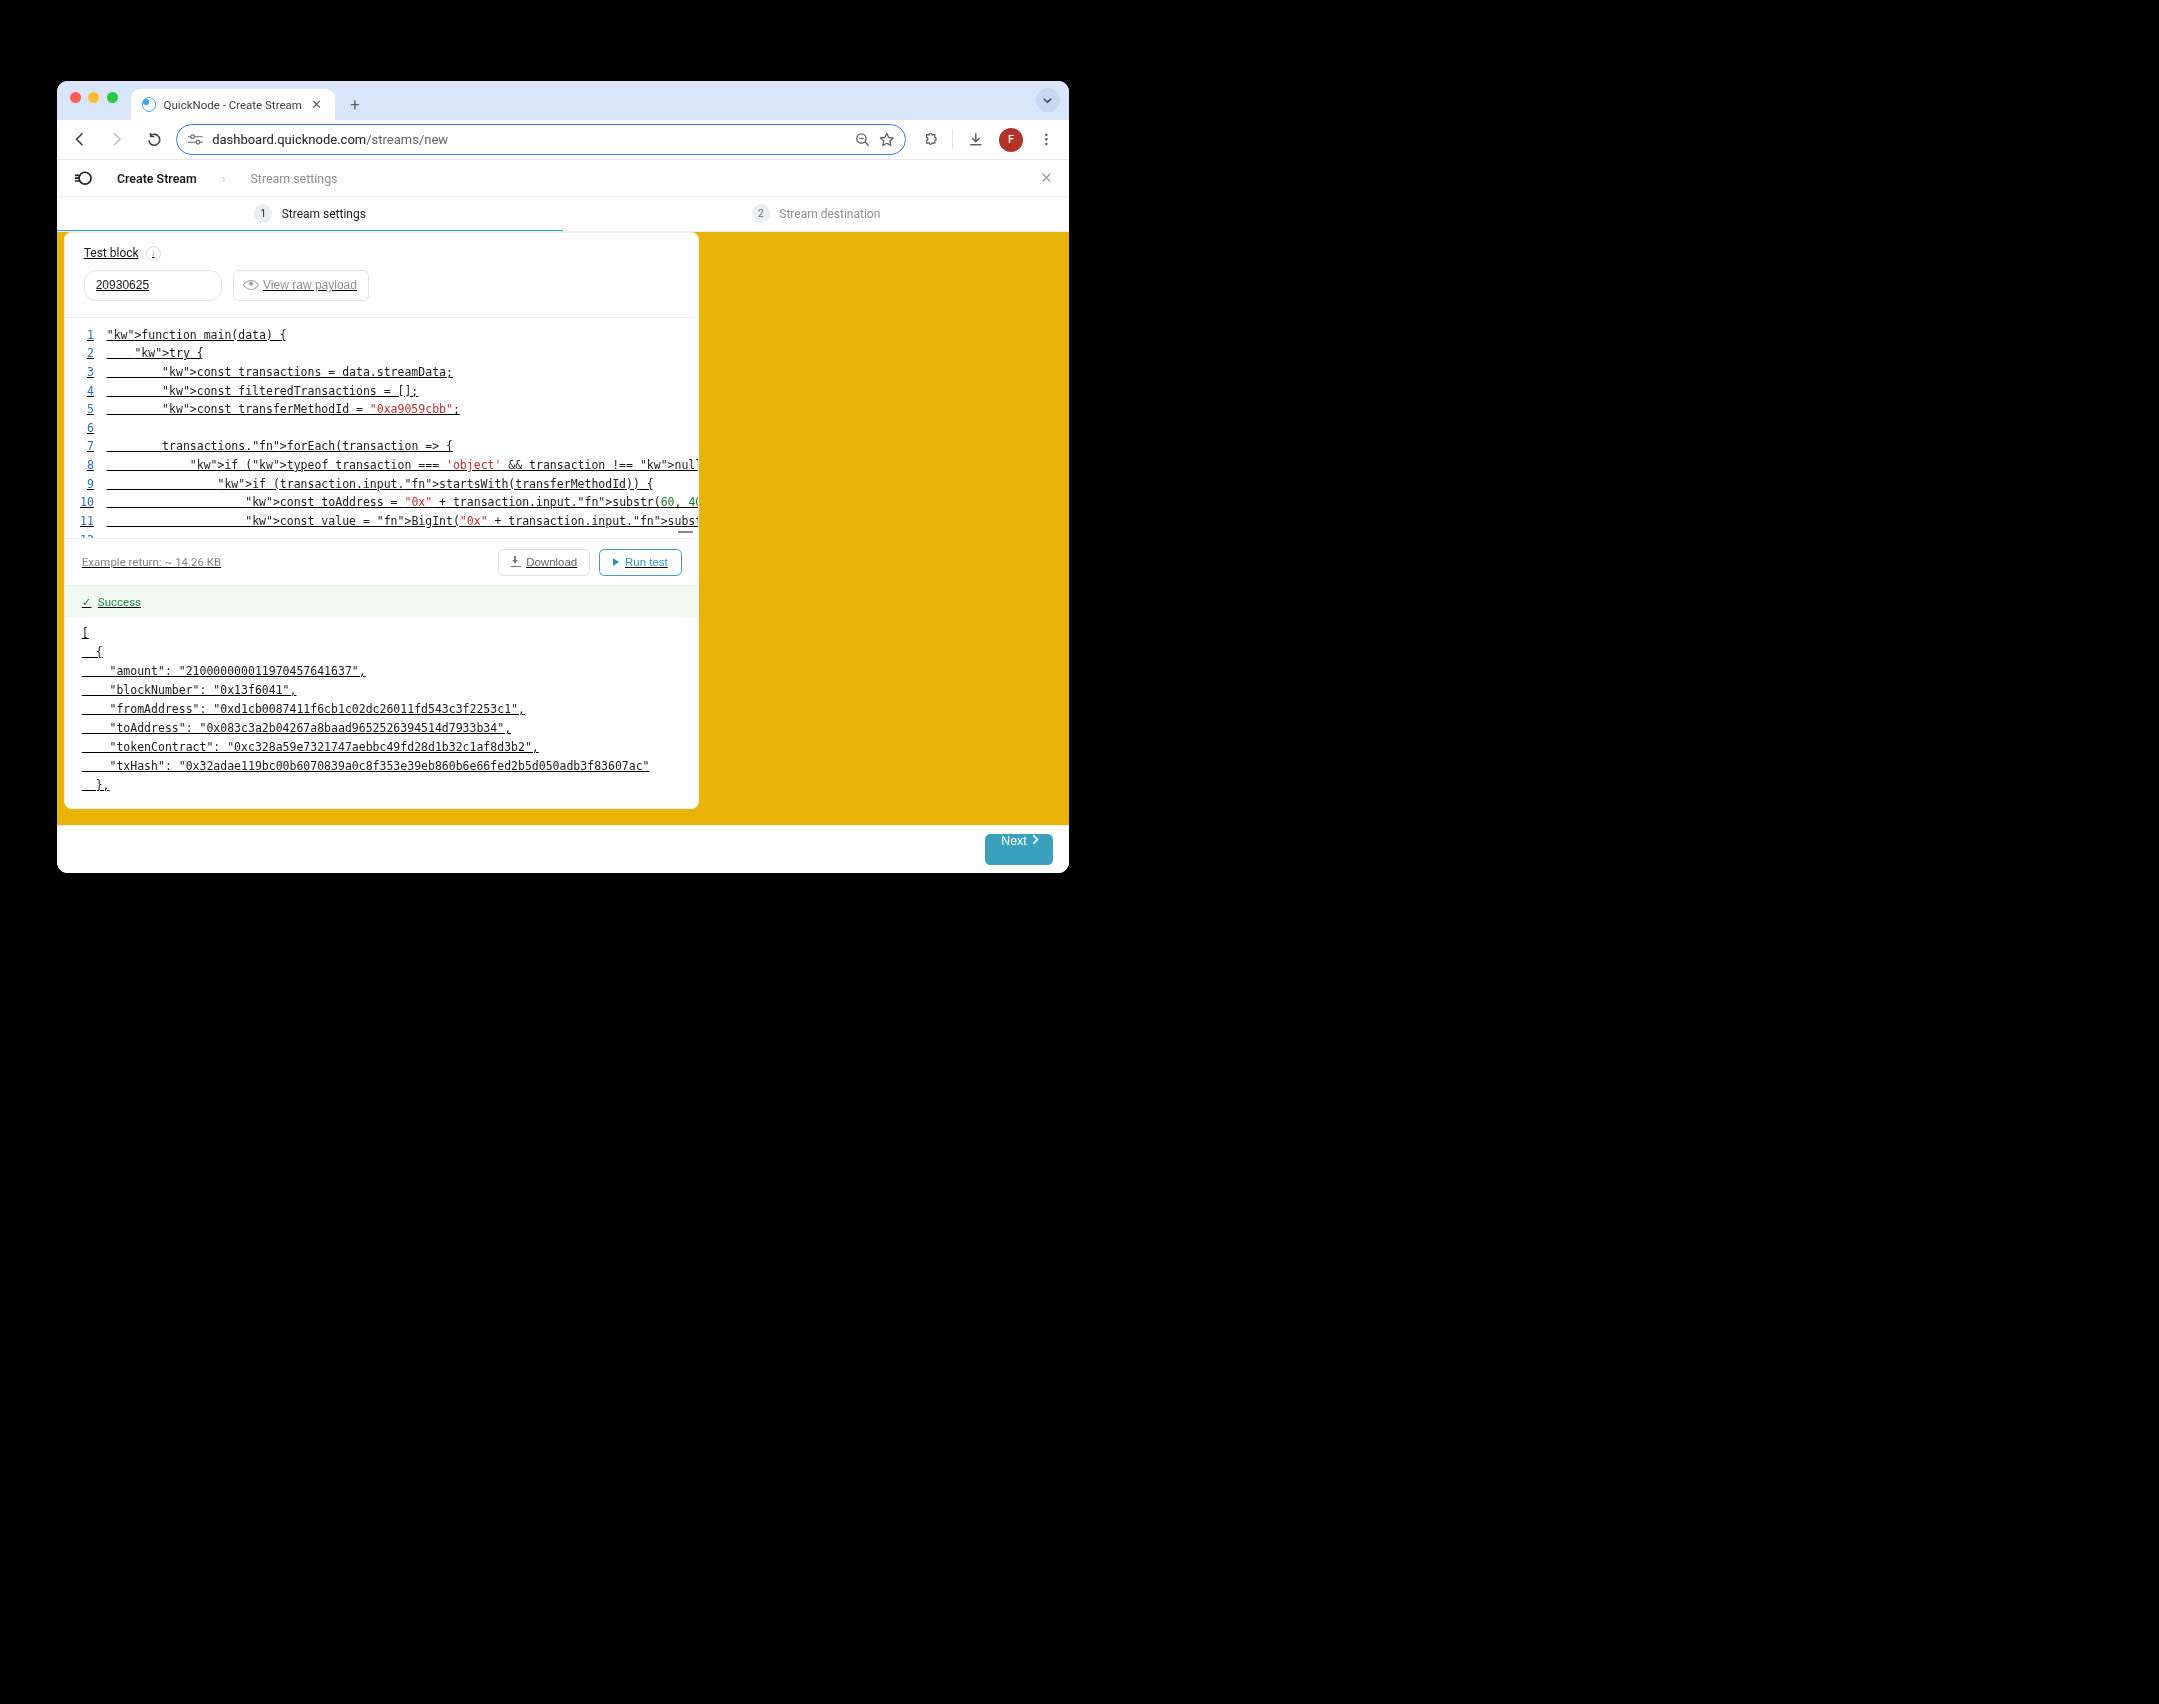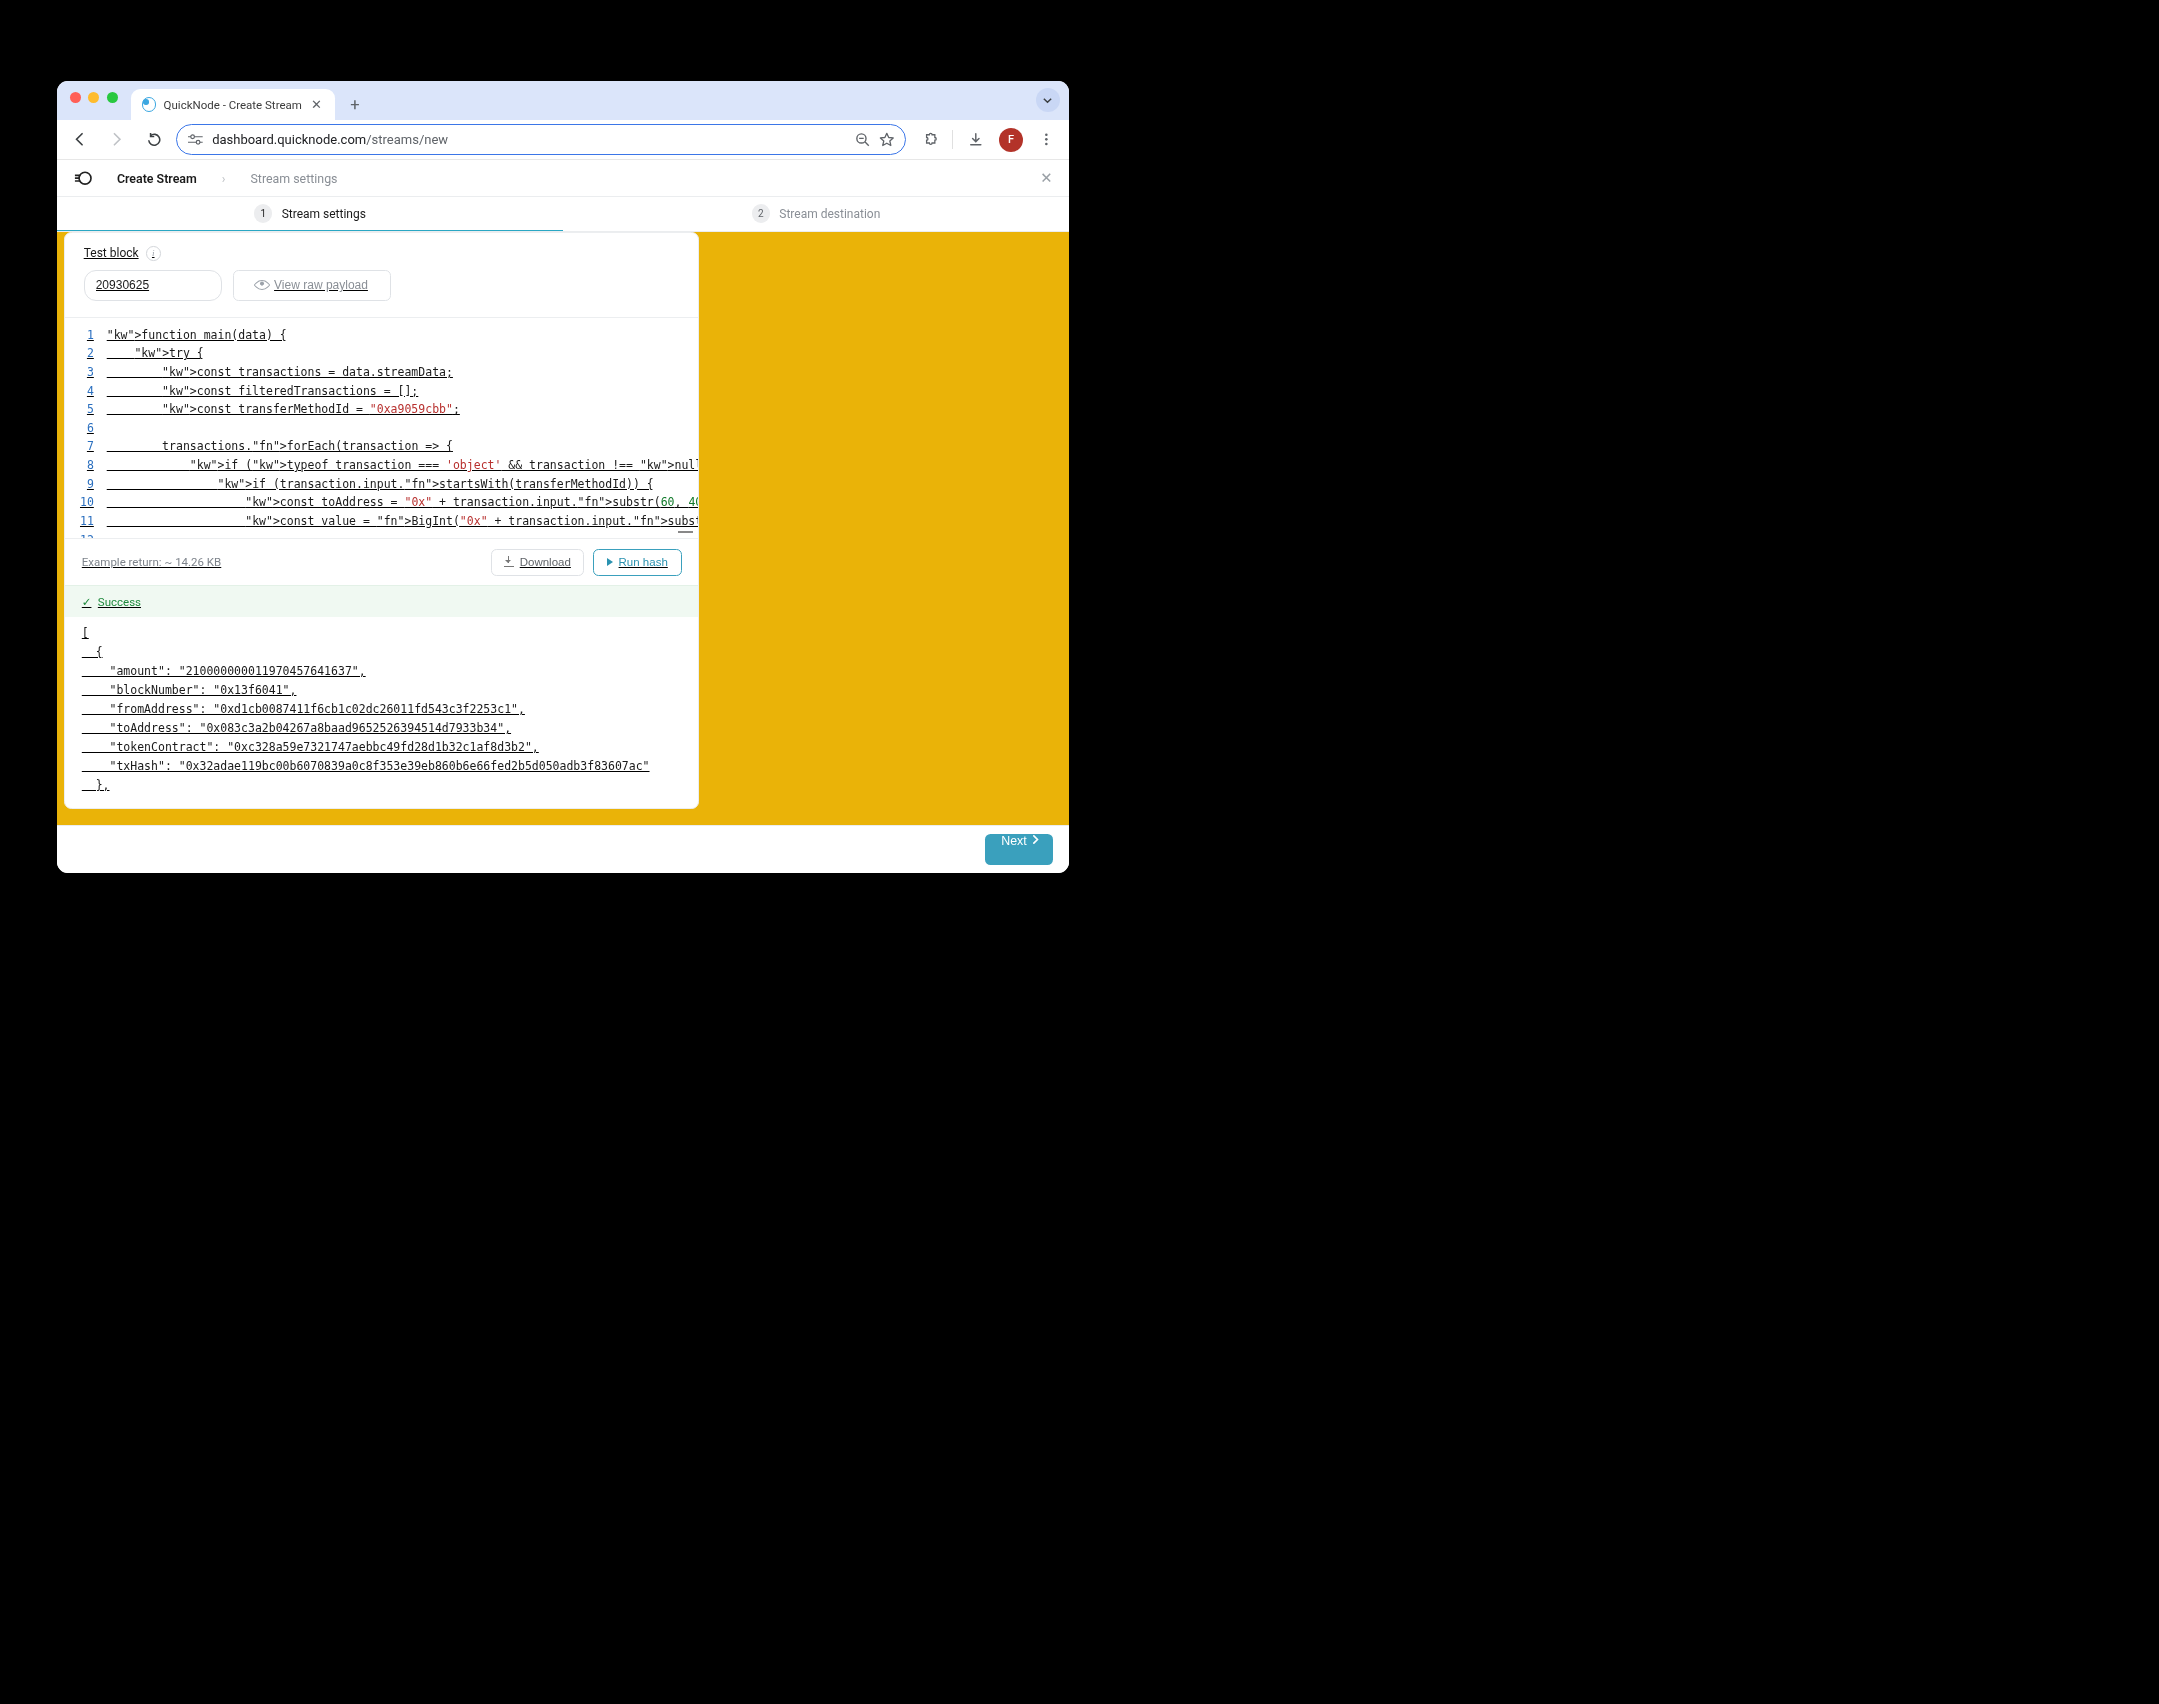--- a/index.html
+++ b/index.html
@@ -137,21 +137,21 @@
 .test-block-section { padding: 13px 18.4px 16.5px; border-bottom:0.9px solid #eceef0; }
 .tb-label { font-size:12px; color:#1a1a1a; display:flex; align-items:center; gap:7.3px; margin-bottom:9.2px; }
 .info-i { width:14.7px; height:14.7px; border-radius:50%; border:0.9px solid #d3d6da; color:#9ca2aa; font-size:9.2px; display:flex; align-items:center; justify-content:center; font-style:italic; font-family:serif; }
 .tb-row { display:flex; gap:11px; }
 .tb-input {
   width: 138px; height:31px;
   border:0.9px solid #dfe2e6; border-radius:12px;
   padding: 0 11px; font-size:12px; color:#1a1a1a;
 }
 .view-raw {
-  height:31px; padding:0 22px;
+  height:31px; padding:0 11px;
   border:0.9px solid #dfe2e6; border-radius:5.5px;
   background:#fff; color:#8a8f96;
   display:flex; align-items:center; gap:6.4px; font-size:12px;
 }
 .eye { width:12px; height:12px; border:1.4px solid #9ca2aa; border-radius:70% 10%; transform:rotate(45deg); position:relative; }
 .eye::after { content:""; position:absolute; width:3.7px; height:3.7px; background:#9ca2aa; border-radius:50%; top:2.3px; left:2.3px; }
 
 .code-editor {
   display:flex;
   font-family: "SF Mono", Menlo, Monaco, Consolas, monospace;
@@ -393,21 +393,21 @@
 
           <div class="run-row">
             <span class="ex-return">Example return: ~ 14.26 KB</span>
             <div class="run-actions">
               <button class="btn-lite">
                 <span class="dl-icon"></span>
                 <span>Download</span>
               </button>
               <button class="btn-run">
                 <span class="play-icon"></span>
-                <span>Run hash</span>
+                <span>Run test</span>
               </button>
             </div>
           </div>
 
           <div class="success-banner">
             <span class="check">✓</span>
             <span>Success</span>
           </div>
 
           <div class="result-json">[

